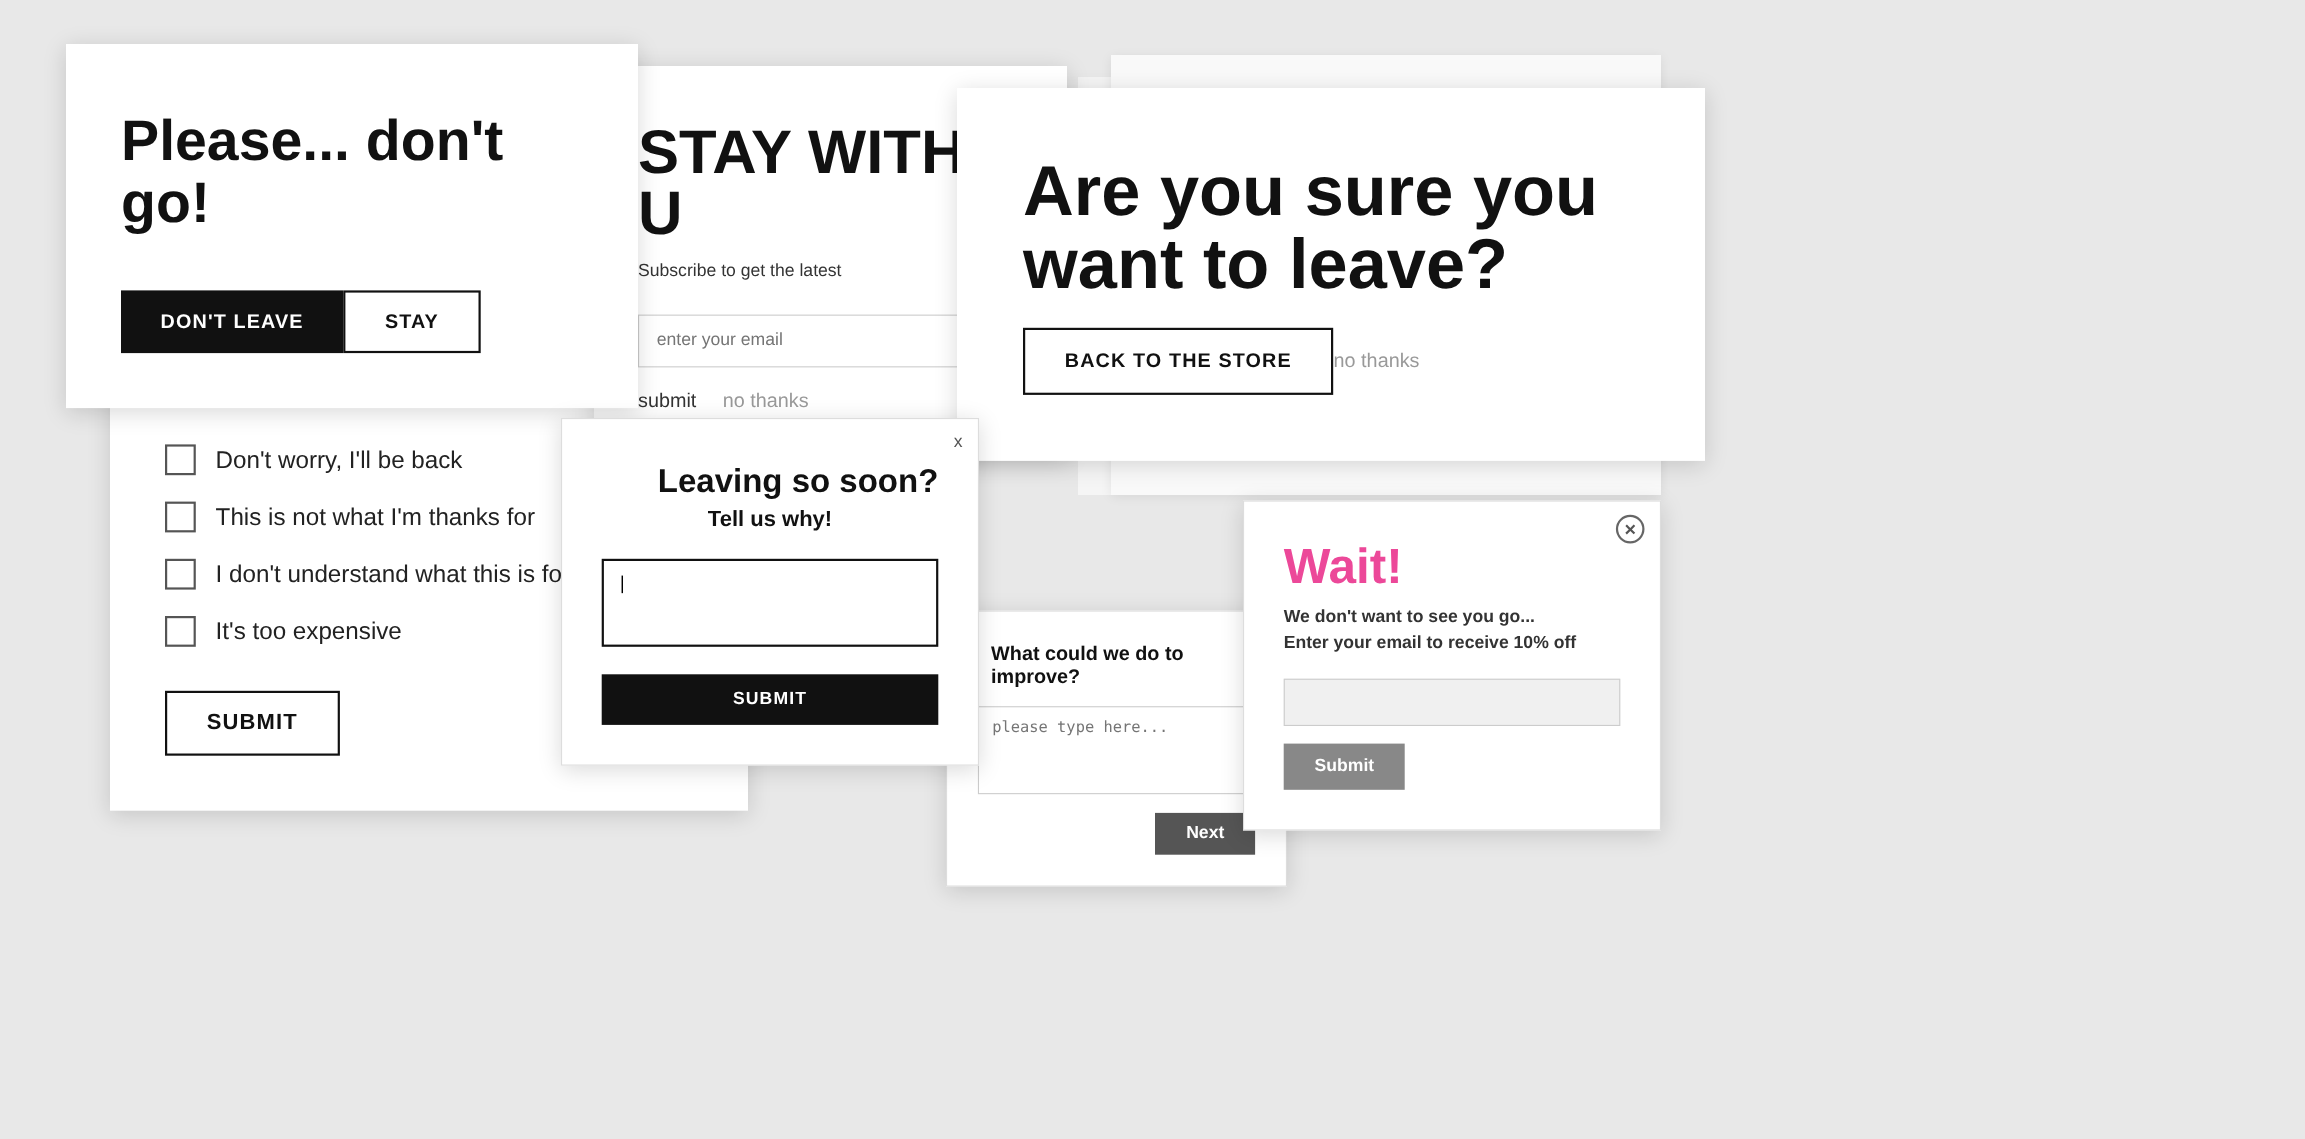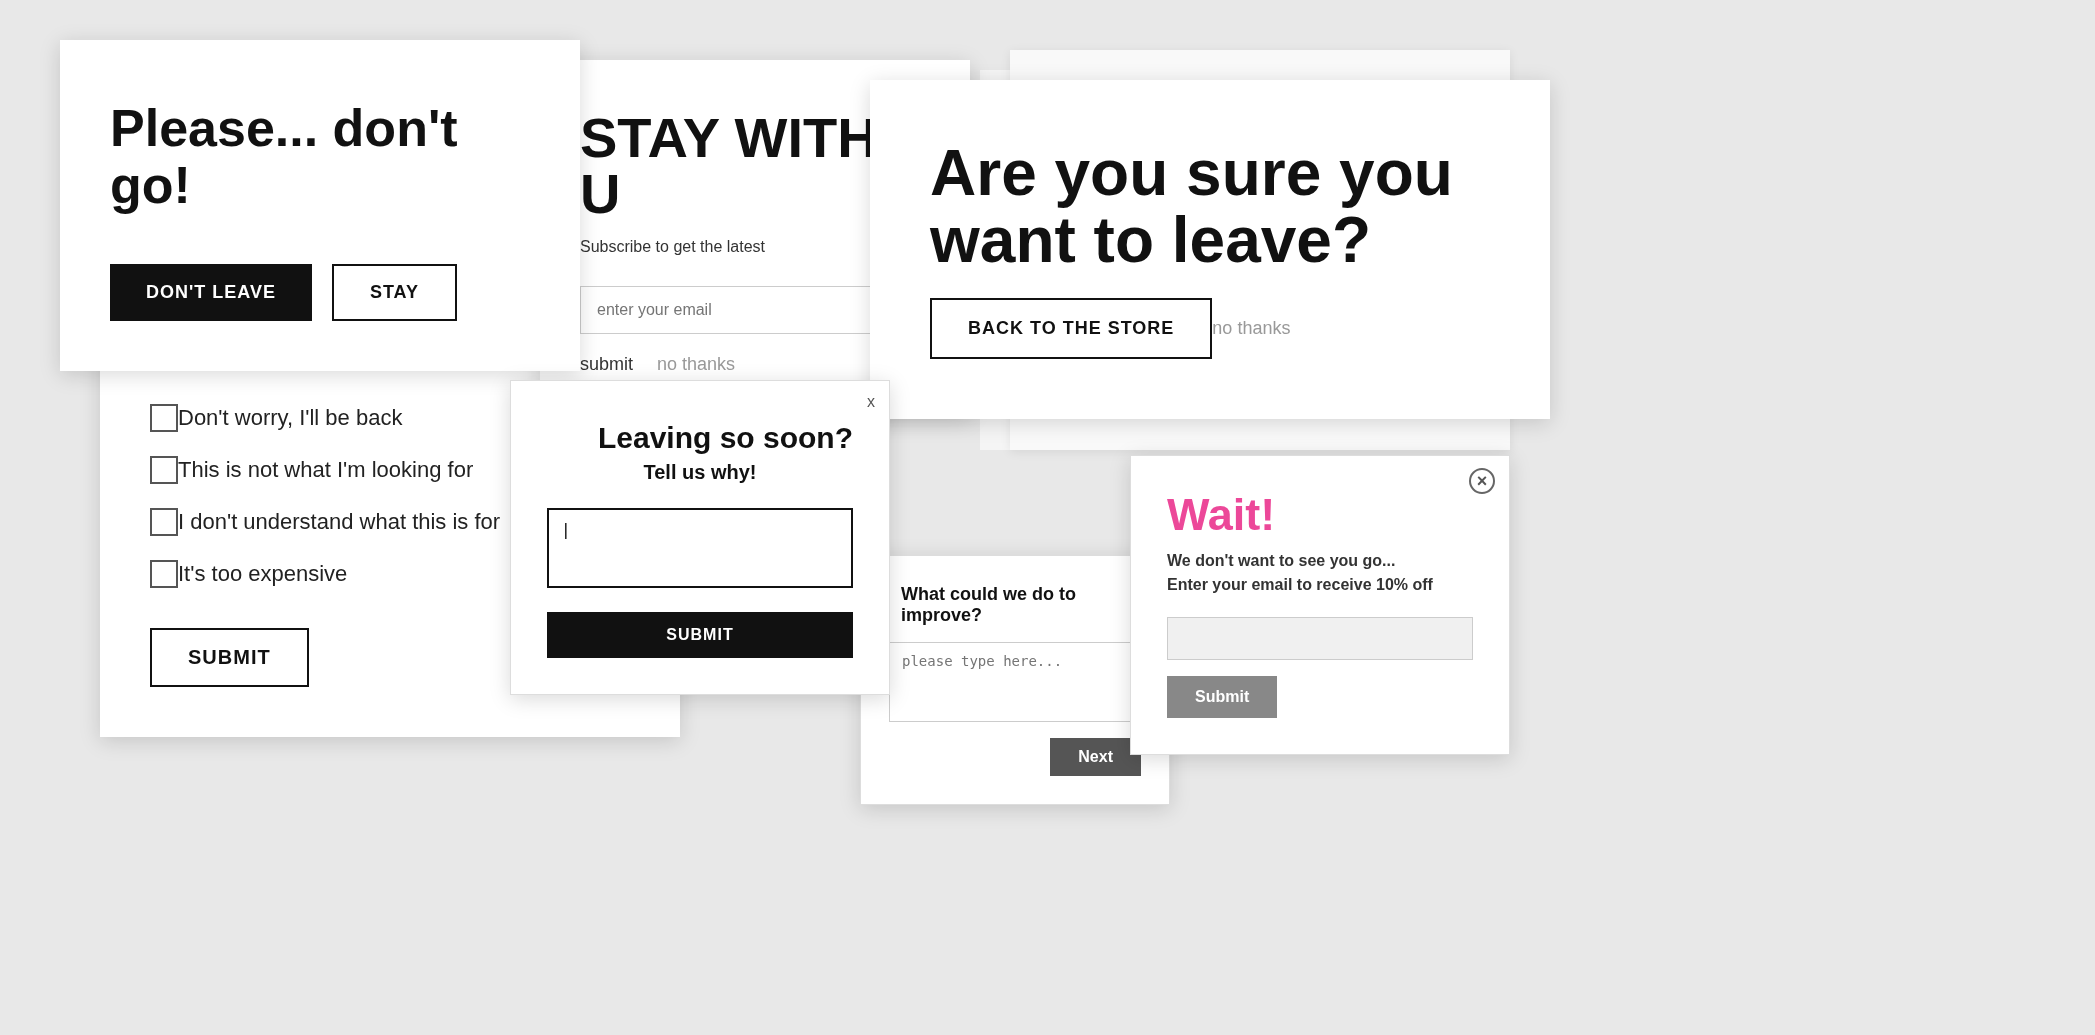--- a/index.html
+++ b/index.html
@@ -28,21 +28,20 @@
     }
     .card-please .title {
       font-size: 52px;
       font-weight: 900;
       color: #111;
       margin-bottom: 50px;
       line-height: 1.1;
     }
     .card-please .btn-row {
       display: flex;
-      gap: 20px;
       align-items: center;
     }
     .btn-dont-leave {
       background: #111;
       color: #fff;
       border: none;
       padding: 18px 36px;
       font-size: 18px;
       font-weight: 700;
       letter-spacing: 1px;
@@ -75,20 +74,21 @@
       color: #111;
       margin-bottom: 40px;
     }
     .checkbox-list {
       list-style: none;
       margin-bottom: 40px;
     }
     .checkbox-list li {
       display: flex;
       align-items: center;
+      gap: 18px;
       margin-bottom: 24px;
       font-size: 22px;
       color: #222;
     }
     .checkbox-list li .chk {
       width: 28px;
       height: 28px;
       border: 2px solid #555;
       display: inline-block;
       flex-shrink: 0;
@@ -406,21 +406,21 @@
 
 <div class="popup-card card-why">
   <div class="title">Why are you leaving?</div>
   <ul class="checkbox-list">
     <li>
       <span class="chk"></span>
       <span>Don't worry, I'll be back</span>
     </li>
     <li>
       <span class="chk"></span>
-      <span>This is not what I'm looking for</span>
+      <span>This is not what I'm thanks for</span>
     </li>
     <li>
       <span class="chk"></span>
       <span>I don't understand what this is for</span>
     </li>
     <li>
       <span class="chk"></span>
       <span>It's too expensive</span>
     </li>
   </ul>

